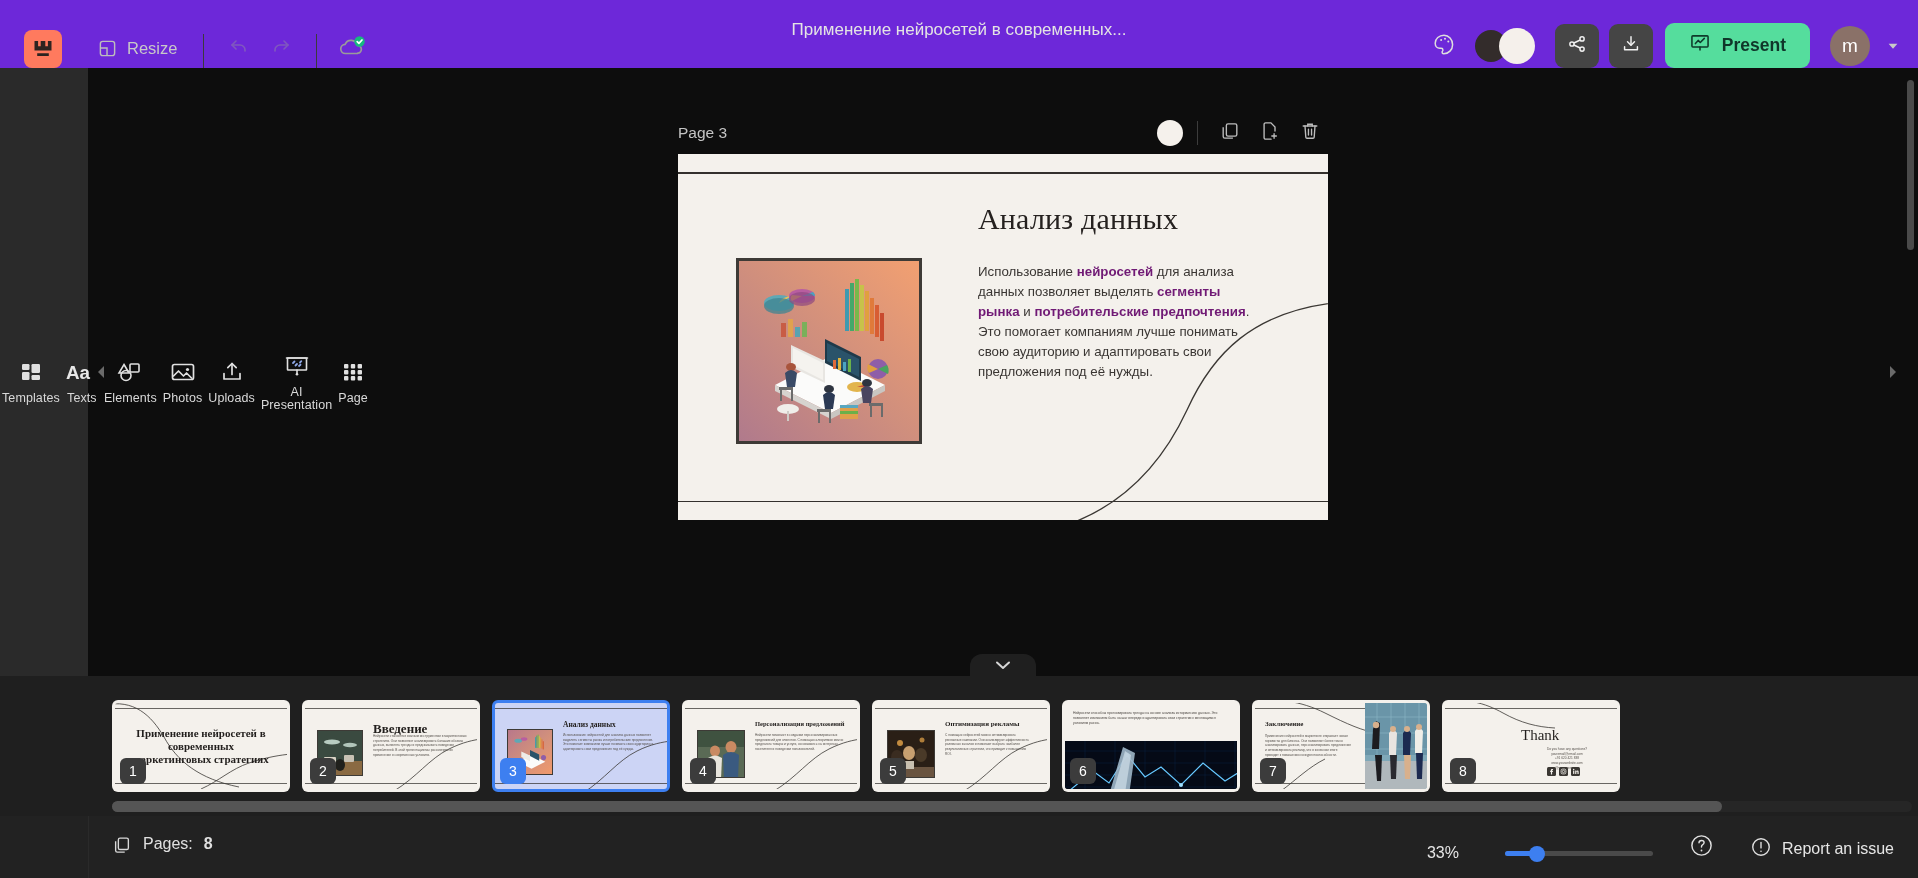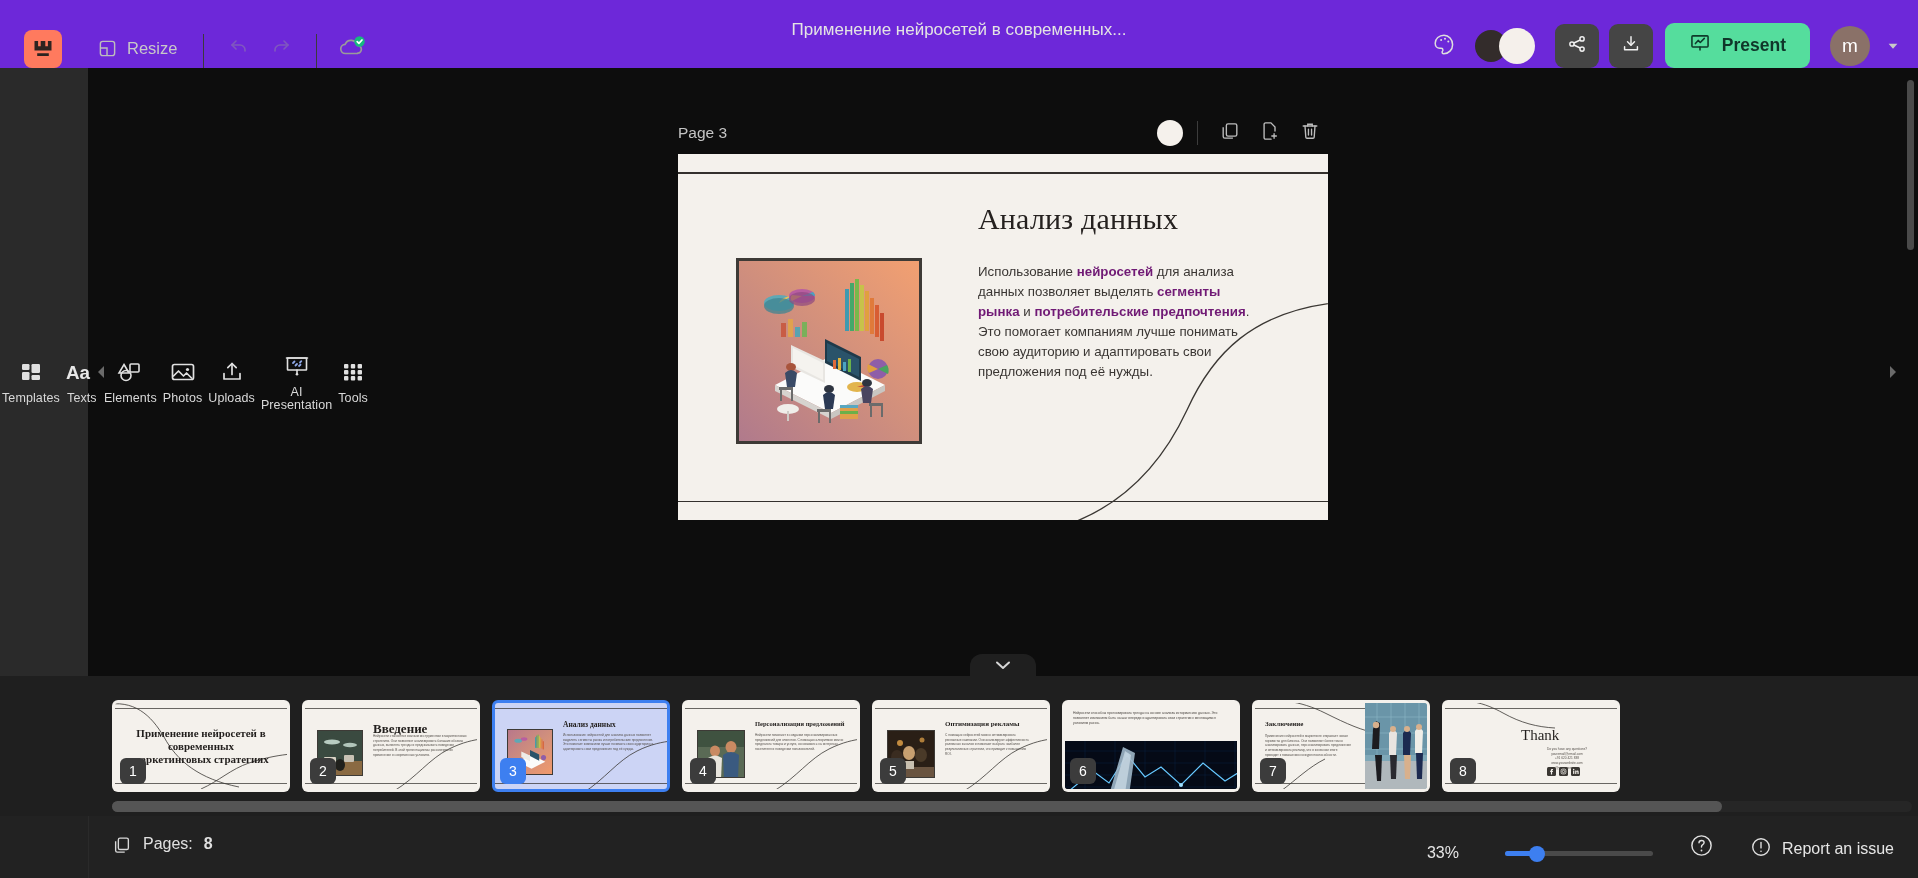--- a/index.html
+++ b/index.html
@@ -423,21 +423,21 @@
               <rect x="9.8" y="4" width="4.4" height="4.4" rx="1"></rect>
               <rect x="16.6" y="4" width="4.4" height="4.4" rx="1"></rect>
             <rect x="3" y="10" width="4.4" height="4.4" rx="1"></rect>
               <rect x="9.8" y="10" width="4.4" height="4.4" rx="1"></rect>
               <rect x="16.6" y="10" width="4.4" height="4.4" rx="1"></rect>
             <rect x="3" y="16" width="4.4" height="4.4" rx="1"></rect>
               <rect x="9.8" y="16" width="4.4" height="4.4" rx="1"></rect>
               <rect x="16.6" y="16" width="4.4" height="4.4" rx="1"></rect>
           </svg>
         </span>
-        <span class="rail-label">Tools</span>
+        <span class="rail-label">Page</span>
       </div>
     </div>
 
     <div class="canvas-area">
 
       <div class="side-arrow left">
         <svg width="10" height="14" viewBox="0 0 10 14" fill="#6a6a6a">
             <path d="M8 1L2 7l6 6z"></path>
           </svg>
       </div>

